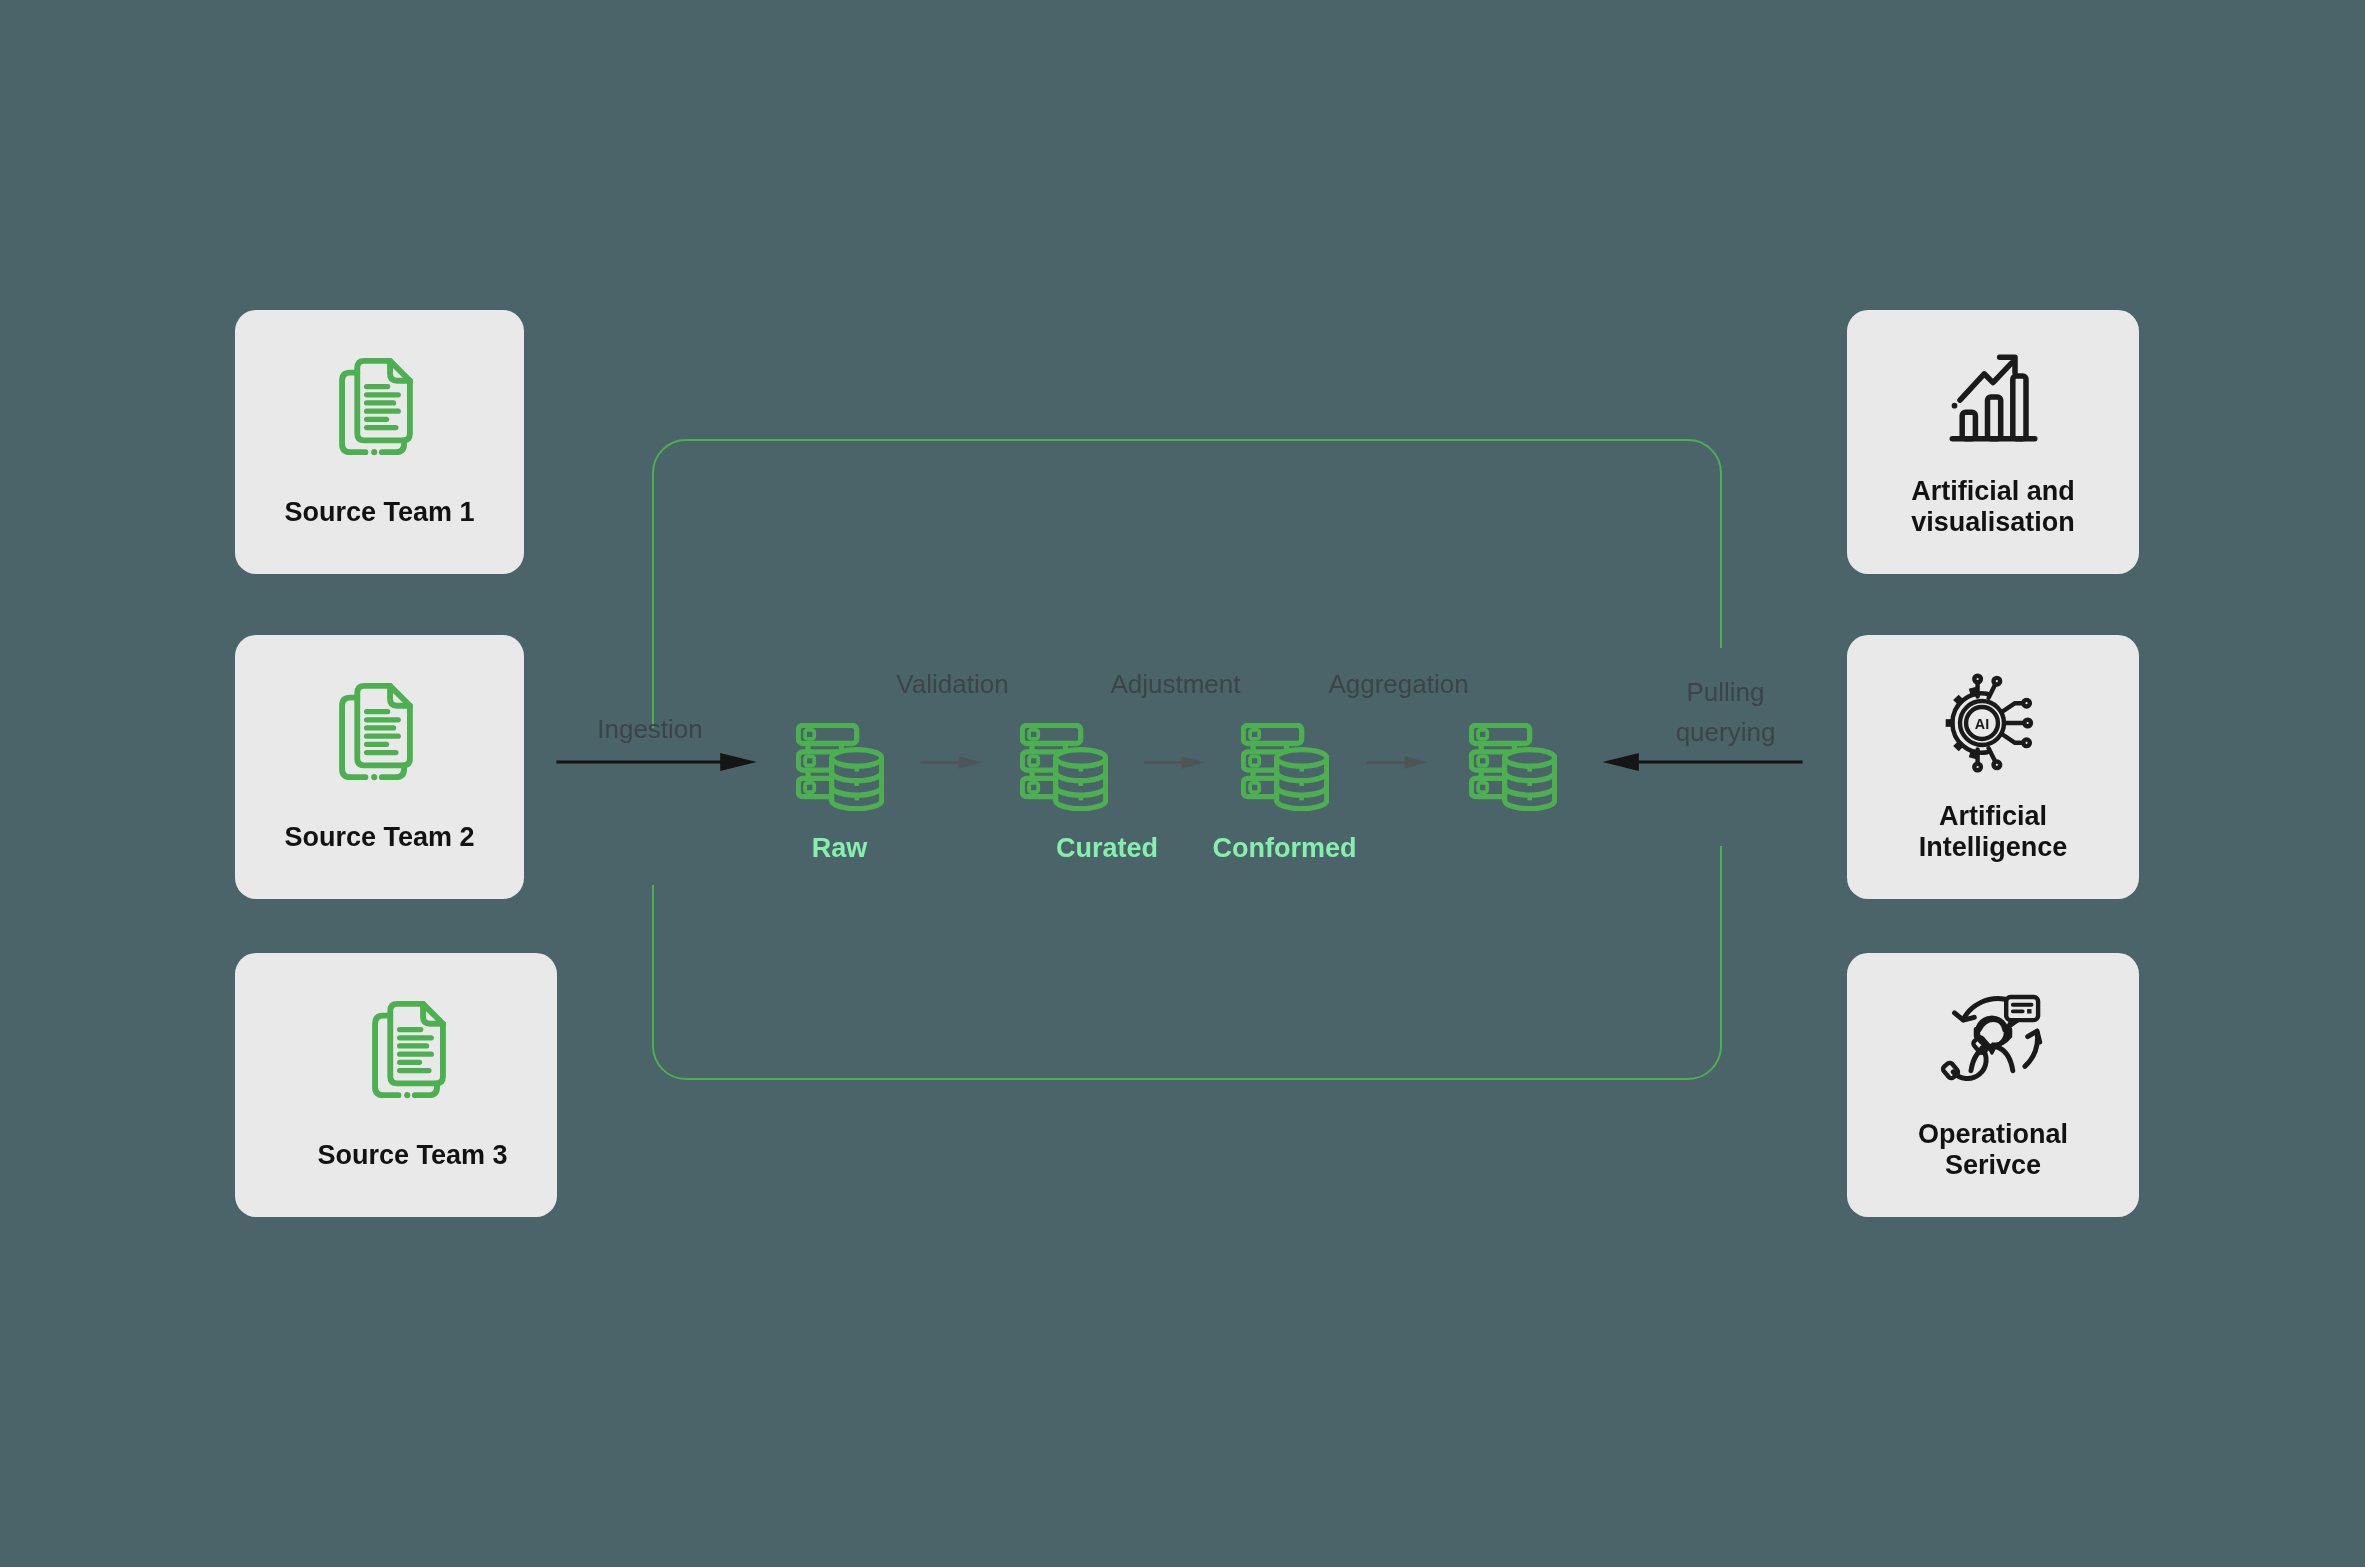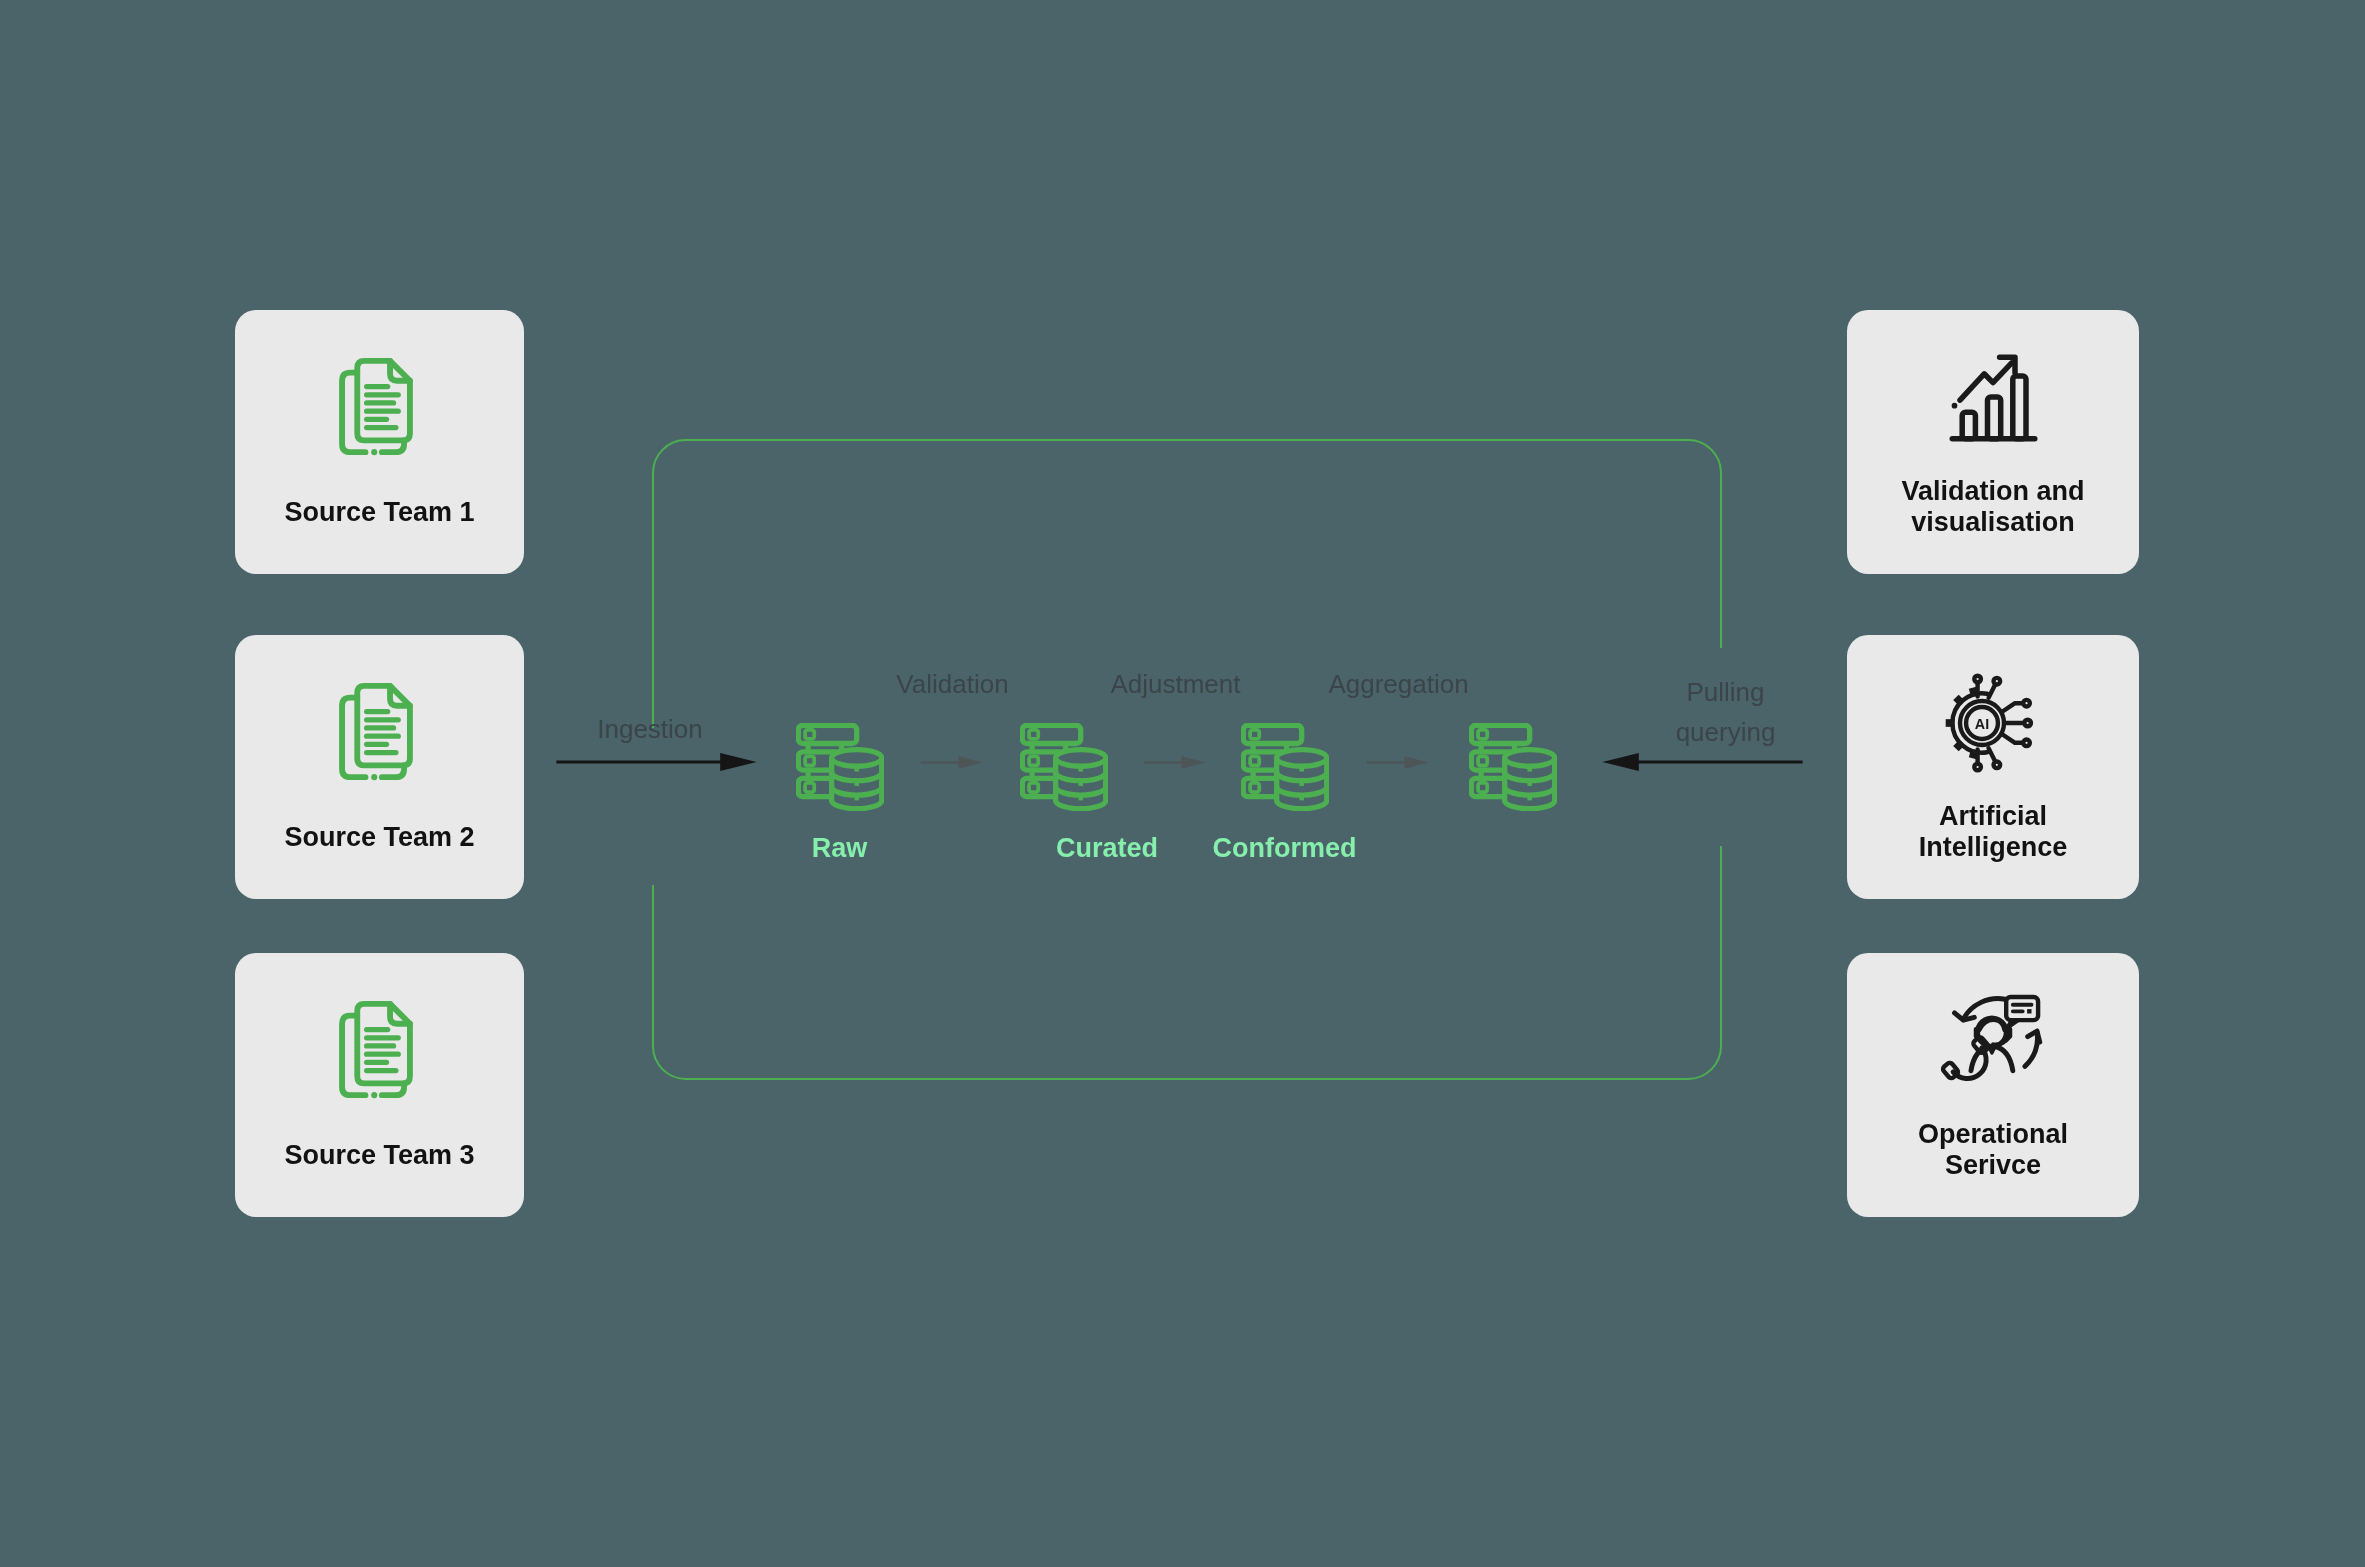--- a/index.html
+++ b/index.html
@@ -92,21 +92,21 @@
         <path class="sg" stroke-width="4.5" d="M39,40 H66"></path>
         <path class="sg" stroke-width="4.5" d="M39,47 H62"></path>
         <path class="sg" stroke-width="4.5" d="M39,54 H66"></path>
         <path class="sg" stroke-width="4.5" d="M39,61 H56"></path>
         <path class="sg" stroke-width="4.5" d="M39,68 H64"></path>
       </svg>
     </span>
     <div class="label">Source Team 2</div>
   </div>
 
-  <div class="card" style="left:235px;top:953px;">
+  <div class="card" style="left:235px;top:953px;padding-left:33px;">
     <span class="icon">
       <svg width="117" height="117" viewBox="0 0 100 100">
         <path class="sg" stroke-width="5" d="M31,21 H25 Q18,21 18,28 V82 Q18,89 25,89 H38"></path>
         <circle class="fg" cx="45.5" cy="89" r="2.6"></circle>
         <path class="sg" stroke-width="5" d="M52,89 H64 Q71,89 71,82 V79"></path>
         <path class="sg" stroke-width="5" d="M59,11 H37 Q31,11 31,17 V73 Q31,79 37,79 H70 Q76,79 76,73 V28 L59,11 Z"></path>
         <path class="sg" stroke-width="5" d="M59,11 V22 Q59,28 65,28 H76"></path>
         <path class="sg" stroke-width="4.5" d="M39,33 H57"></path>
         <path class="sg" stroke-width="4.5" d="M39,40 H66"></path>
         <path class="sg" stroke-width="4.5" d="M39,47 H62"></path>
@@ -257,21 +257,21 @@
         <line class="sk" x1="13" y1="87" x2="88" y2="87" stroke-width="5"></line>
         <rect class="sk" x="22" y="63" width="12" height="24" rx="3" stroke-width="5"></rect>
         <rect class="sk" x="45" y="49" width="12" height="38" rx="3" stroke-width="5"></rect>
         <rect class="sk" x="68" y="30" width="12" height="57" rx="3" stroke-width="5"></rect>
         <circle class="fk" cx="15" cy="57" r="2.6"></circle>
         <path class="sk" stroke-width="5" d="M20,52 L42,28 L50,36 L67,18"></path>
         <path class="sk" stroke-width="5" d="M56,13 H70 V27"></path>
       </svg>
     </span>
     <div class="label">
-      <div>Validation and</div>
+      <div>Artificial and</div>
       <div>visualisation</div>
     </div>
   </div>
 
   <div class="card card-r" style="left:1847px;top:635px;">
     <span class="icon">
       <svg width="110" height="110" viewBox="0 0 100 100">
         <path class="sk" stroke-width="4" d="M44.7,23.4 A27,27 0 1 0 44.7,76.6"></path>
         <line class="sk" style="stroke-linecap:butt" x1="33.5" y1="25.6" x2="31.4" y2="17.9" stroke-width="7"></line>
         <line class="sk" style="stroke-linecap:butt" x1="21.9" y1="32.3" x2="16.3" y2="26.7" stroke-width="7"></line>

